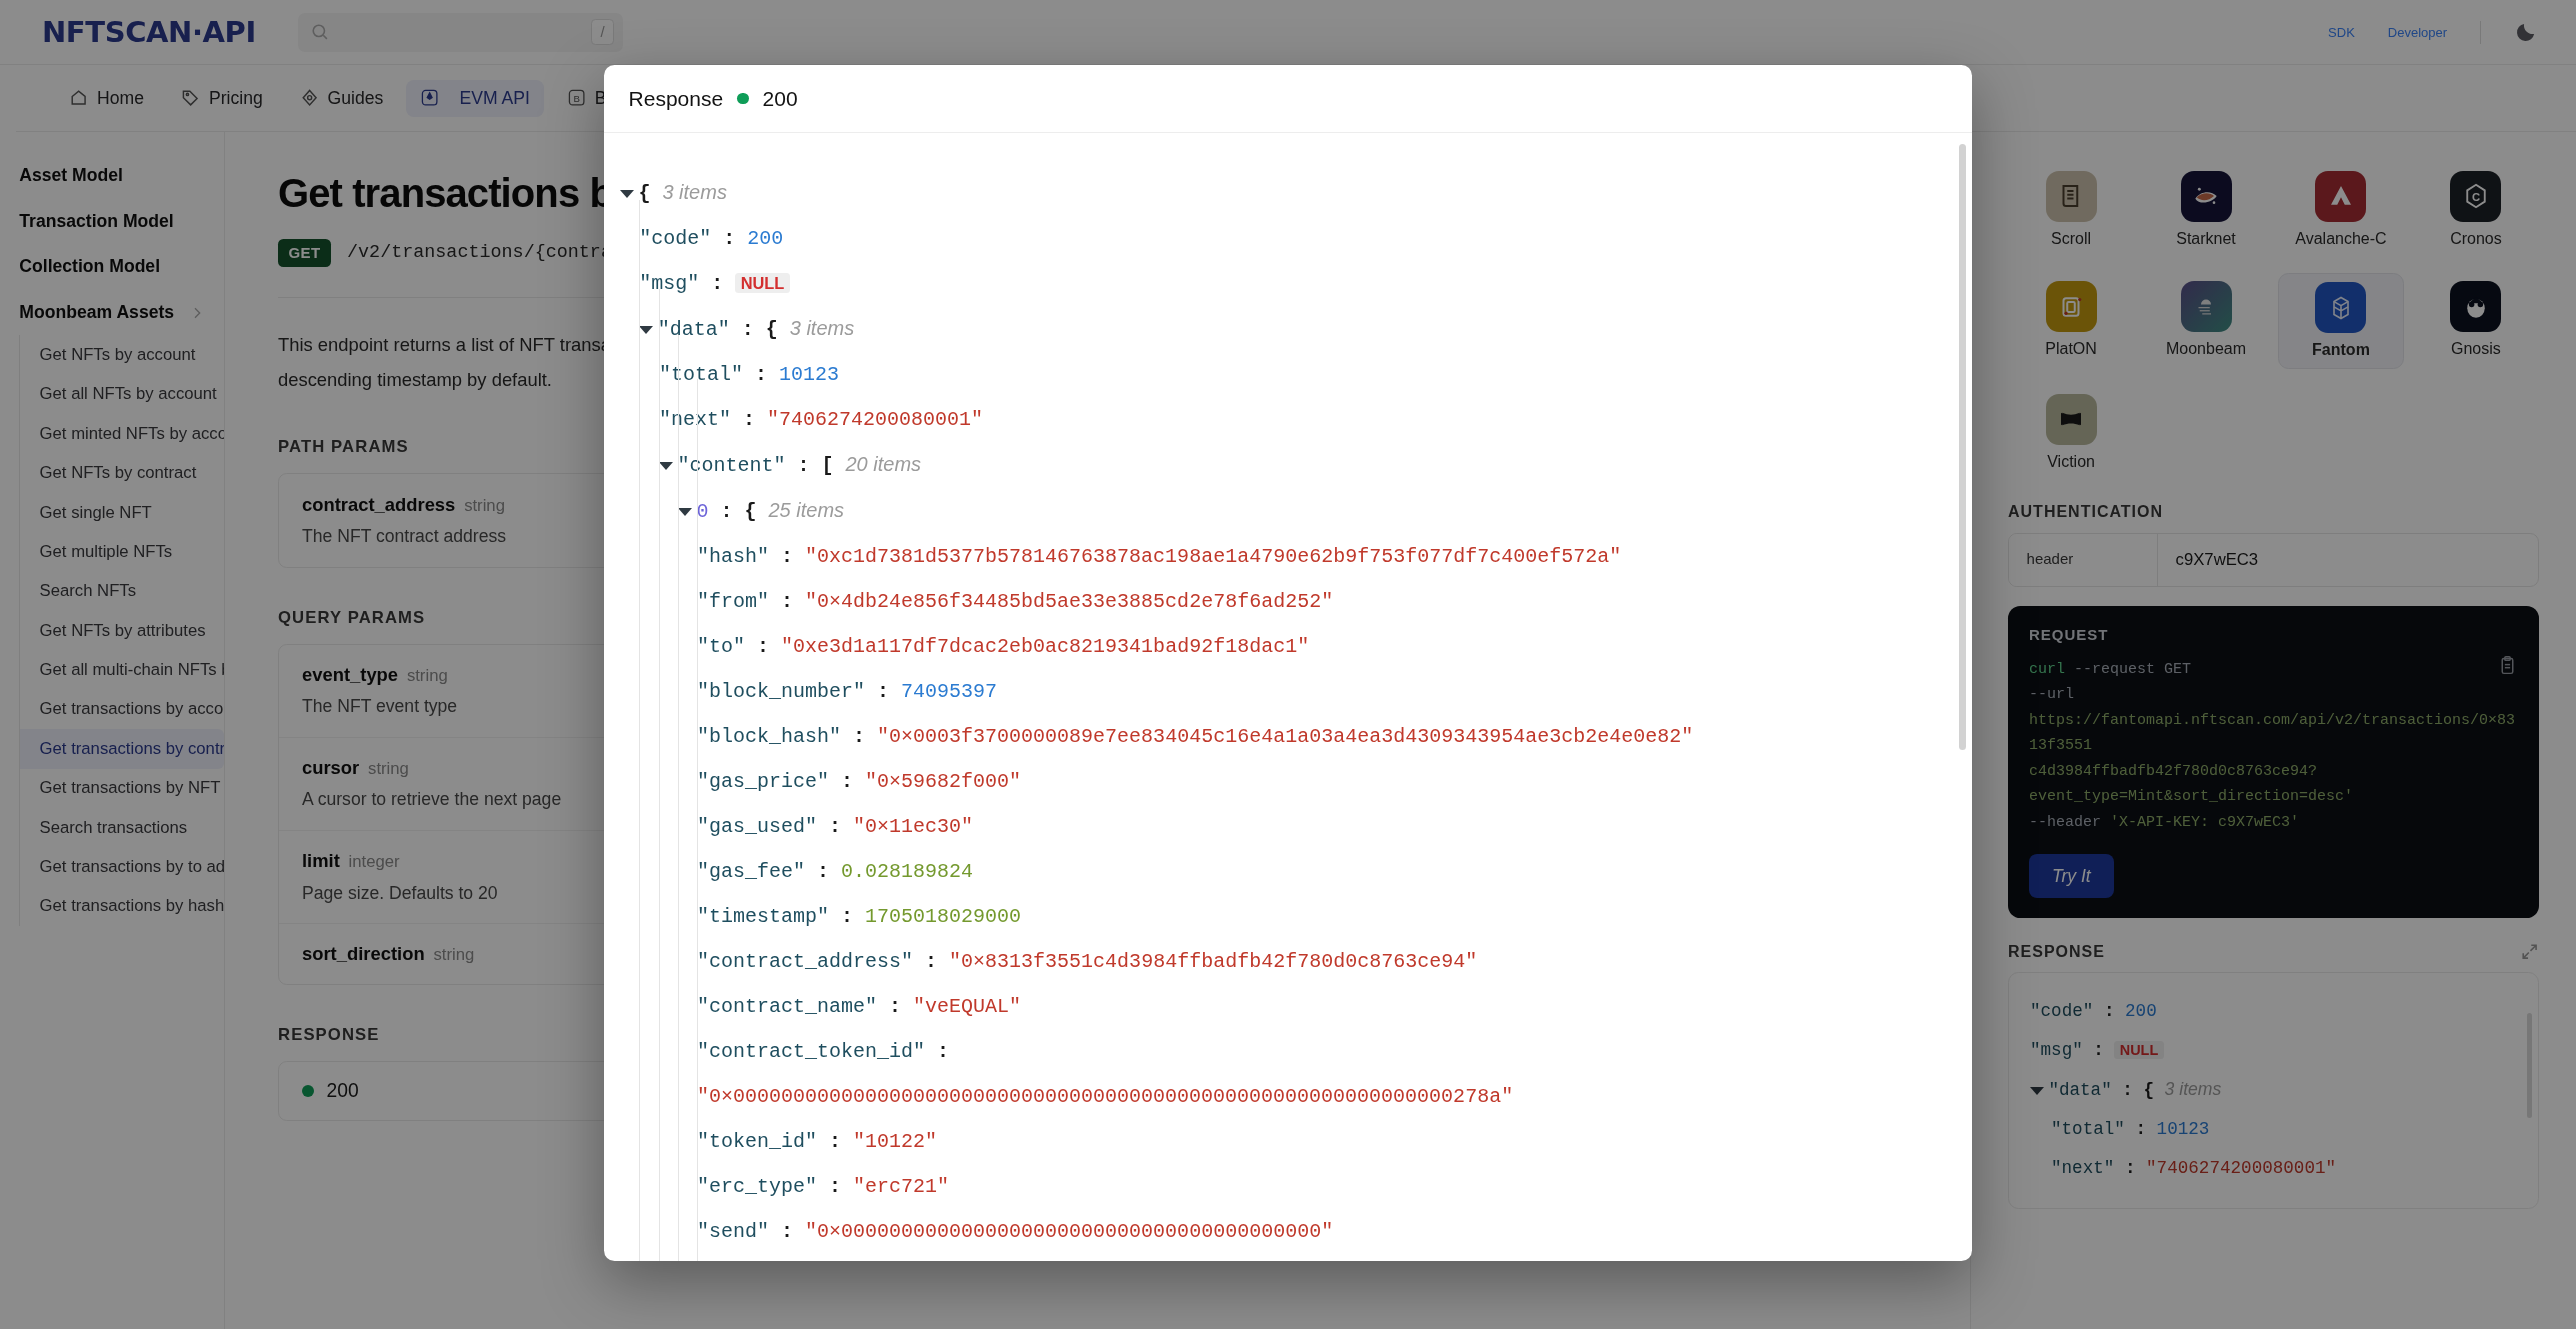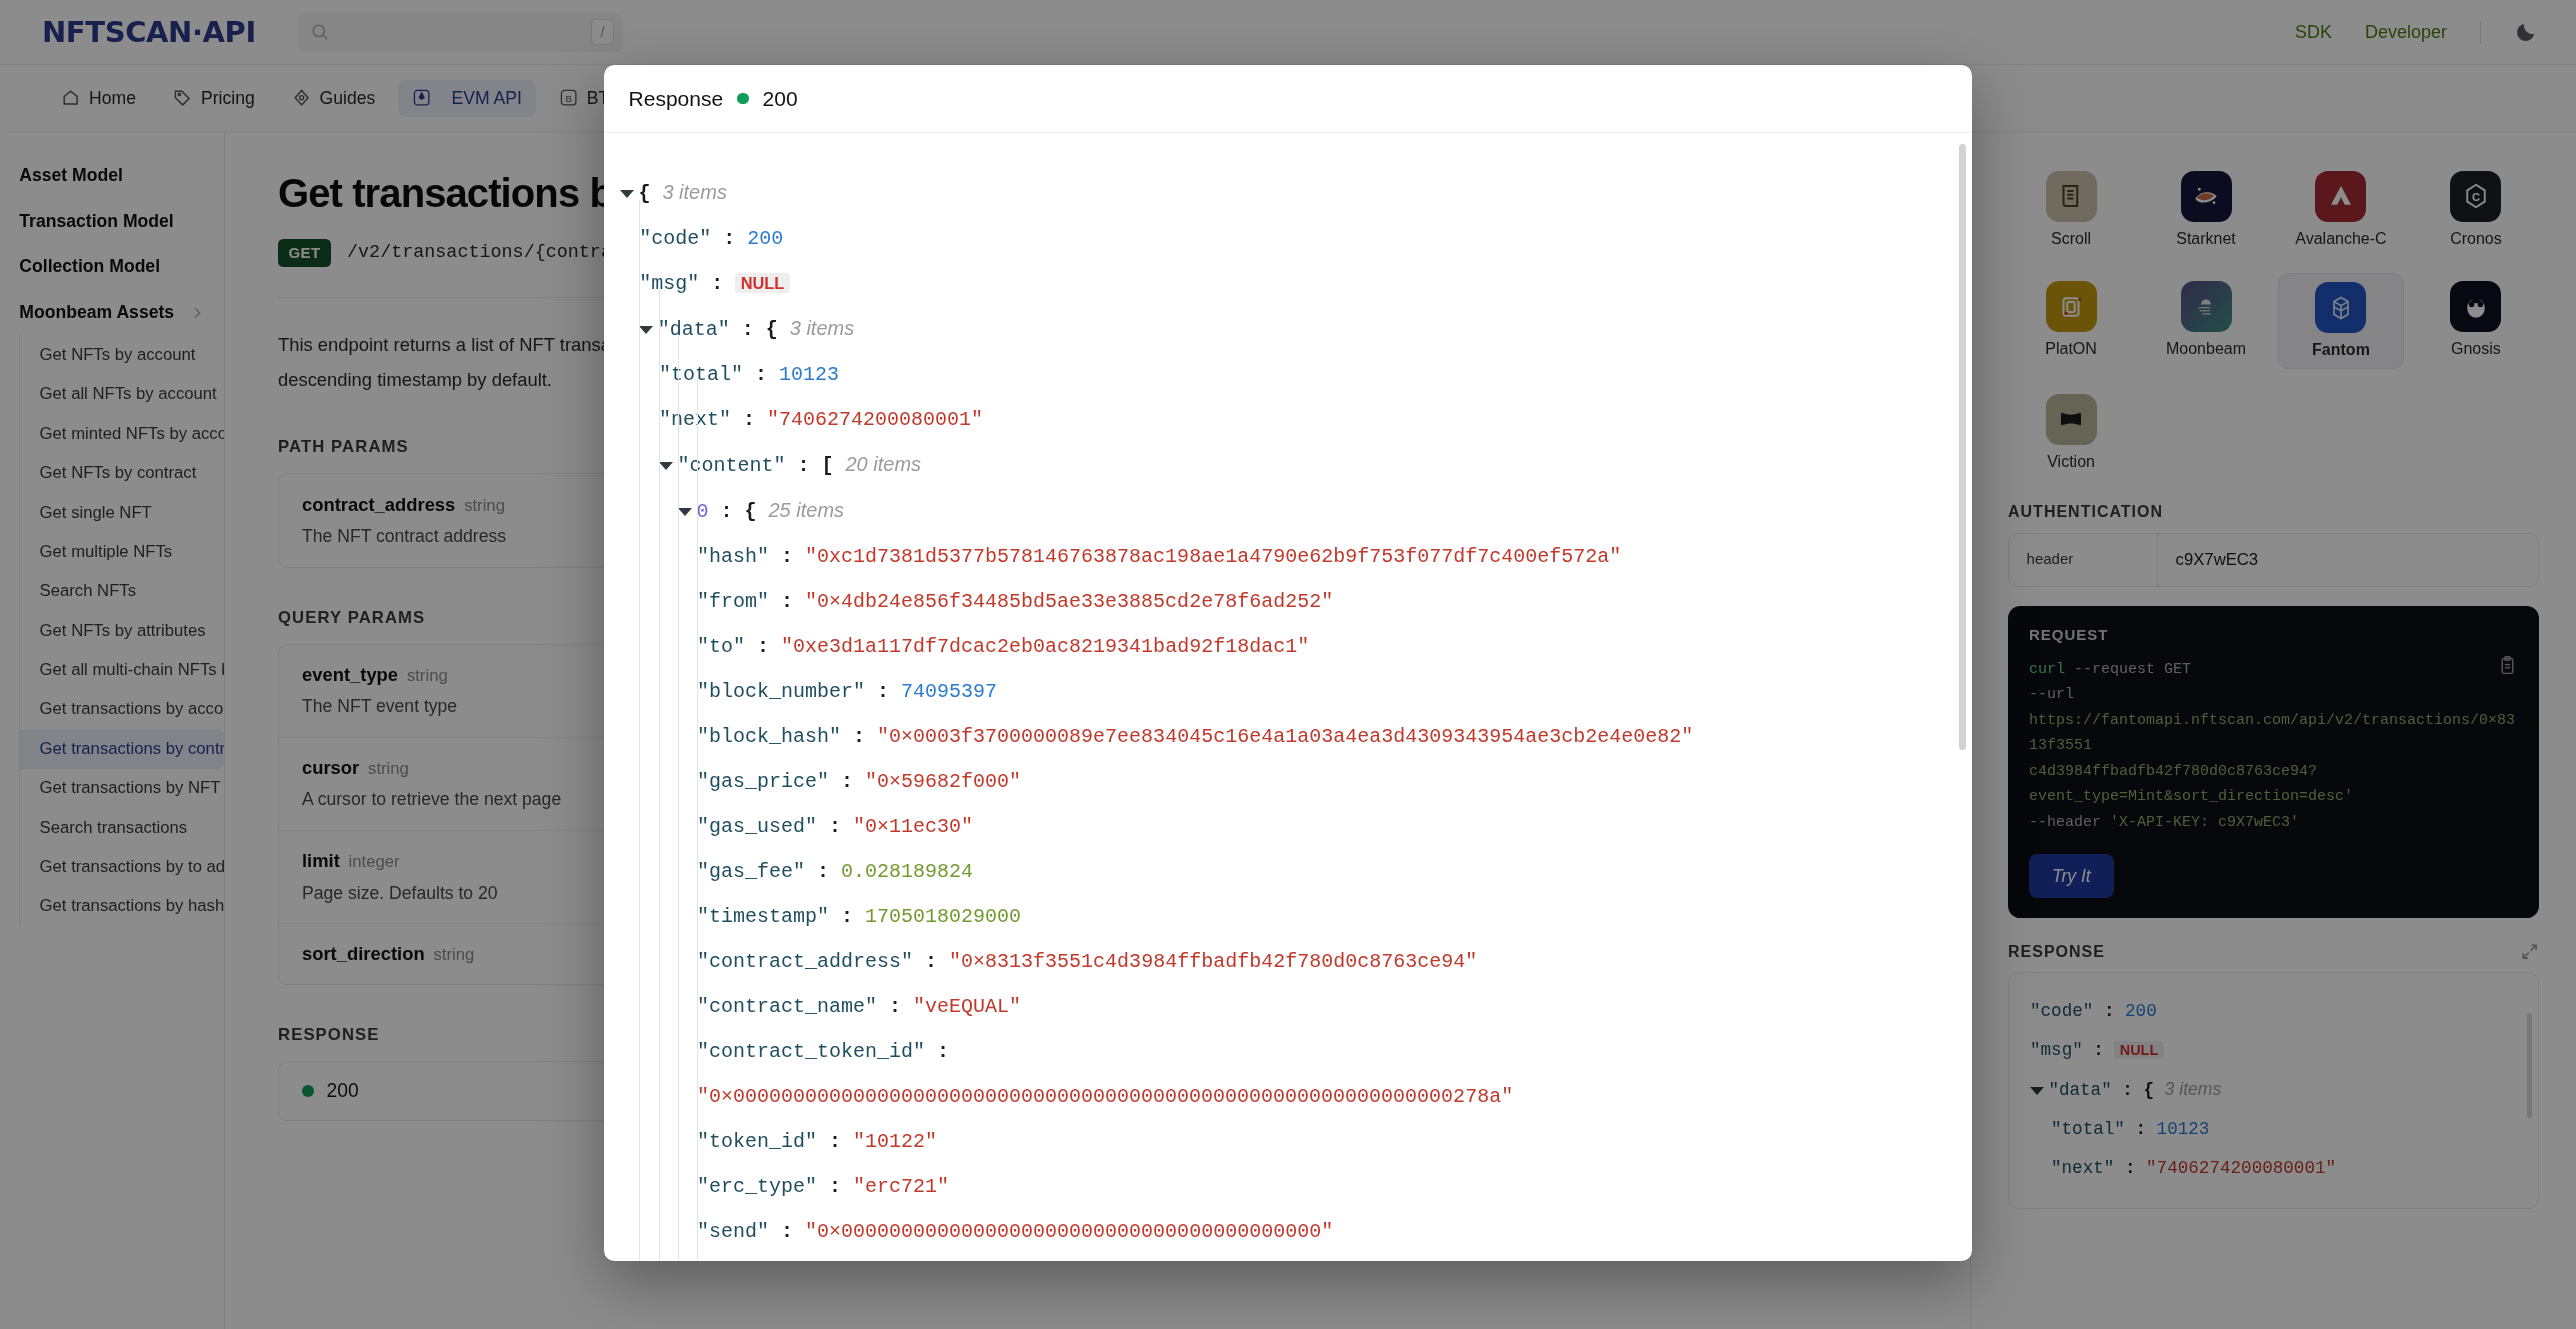--- a/index.html
+++ b/index.html
@@ -35,27 +35,27 @@
   .searchbox .slash {
     position: absolute; right: 8.8px; top: 6.1px;
     width: 23px; height: 26px; border: 0.9px solid #dedede;
     border-radius: 4.4px; background: #fff; color: #9b9b9b;
     font-size: 15px; display: flex; align-items: center; justify-content: center;
   }
   .topright {
     margin-left: auto; margin-right: 39px;
     display: flex; align-items: center; gap: 33px;
   }
-  .topright a { font-size: 18px; color: #4d7c0f; text-decoration: none; }
+  .topright a { font-size: 13px; color: #3b82f6; text-decoration: none; }
   .vdiv { width: 0.9px; height: 23px; background: #dcdcdc; }
   .moon { width: 23px; height: 23px; }
 
   
   .navrow {
-    position: absolute; top: 65px; left: 8px; right: 0; height: 67px;
+    position: absolute; top: 65px; left: 16px; right: 0; height: 67px;
     display: flex; align-items: center; background: #fff;
     border-bottom: 0.9px solid #ececec; padding-left: 39px;
   }
   .navitem {
     display: flex; align-items: center; gap: 8.8px;
     padding: 8px 14px; border-radius: 8px; margin-right: 8.8px;
     font-size: 17.6px; color: #29292b; cursor: pointer; white-space: nowrap;
   }
   .navitem.active { background: #eef0fb; color: #2c3b8f; font-weight: 500; gap: 20px; }
   .navitem .nic { width: 19.3px; height: 19.3px; flex: 0 0 19.3px; }

